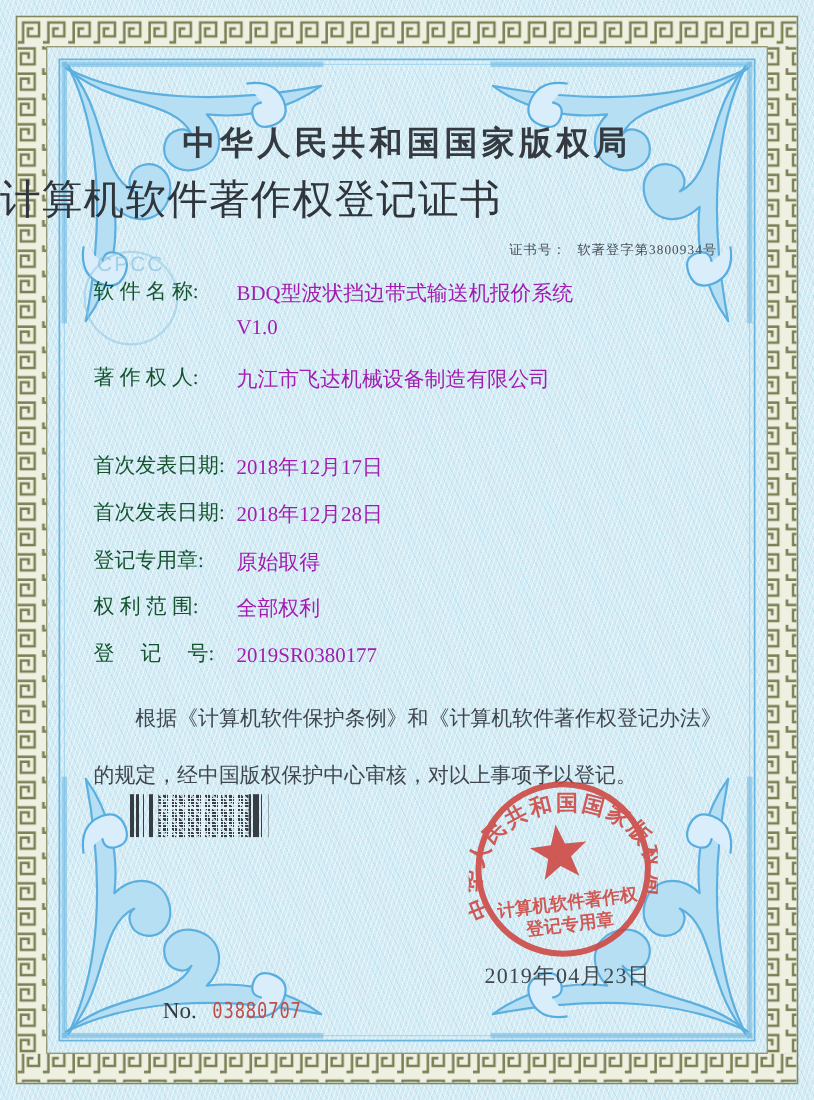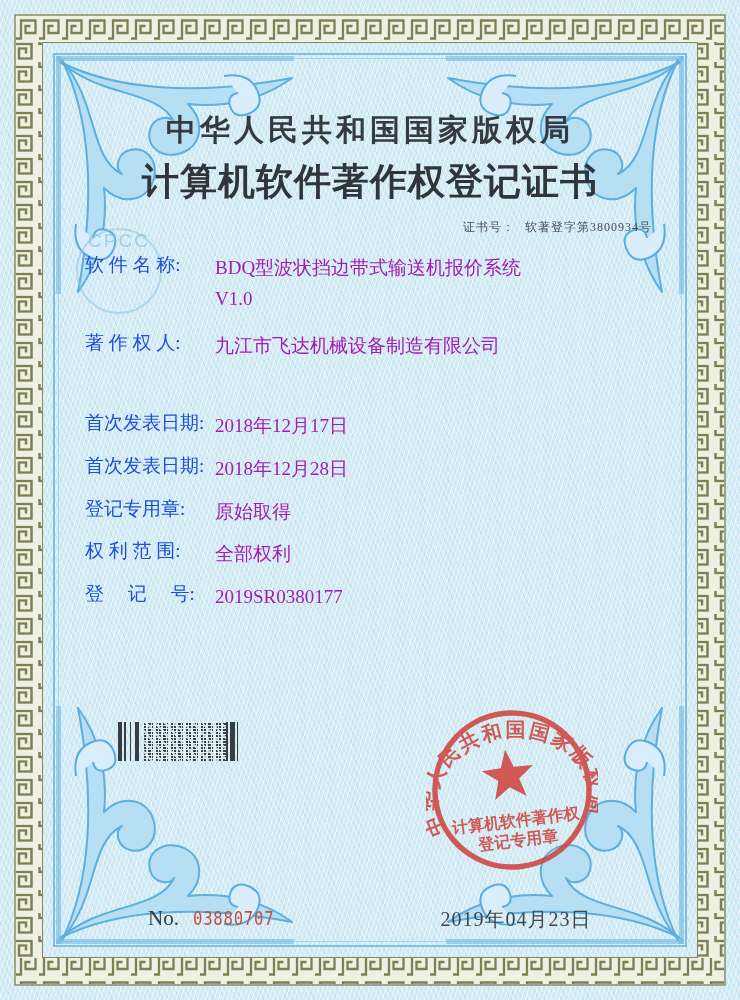--- a/index.html
+++ b/index.html
@@ -23,32 +23,32 @@
   .frame{position:absolute;inset:0;z-index:2;}
   .layer{position:absolute;inset:0;z-index:3;}
 
   .authority{
     position:absolute;top:110px;left:0;right:0;
     text-align:center;font-size:30px;font-weight:bold;
     letter-spacing:4px;color:#343a40;
   }
   .cert-title{
     position:absolute;top:157px;left:0;right:0;
-    text-align:center;font-size:37px;font-weight:bold;
+    text-align:left;font-size:37px;font-weight:normal;
     letter-spacing:1px;color:#2f353b;
   }
   .certno{
     position:absolute;top:219px;right:88px;
     font-size:12px;letter-spacing:1px;color:#474e55;
   }
   .certno .num{margin-left:10px;}
 
   .field{position:absolute;left:85px;font-size:19px;}
   .field .lbl{
-    position:absolute;left:0;top:0;width:128px;color:#1d4ed8;white-space:pre;
+    position:absolute;left:0;top:0;width:128px;color:#14532d;white-space:pre;
   }
   .field .val{
     position:absolute;left:130px;top:0;width:450px;
     white-space:pre-line;line-height:31px;color:#a21caf;
   }
   .statement{
     position:absolute;left:85px;right:84px;top:628px;
     font-size:19px;line-height:52px;text-align:justify;
     text-indent:38px;color:#3f464d;
   }
@@ -56,21 +56,21 @@
   .barcode{position:absolute;left:118px;top:722px;width:126px;height:39px;display:flex;opacity:.9;}
   .bc-start{width:26px;background:repeating-linear-gradient(90deg,#262b30 0 4px,transparent 4px 6px,#262b30 6px 8px,transparent 8px 12px,#262b30 12px 13px,transparent 13px 17px,#262b30 17px 21px,transparent 21px 26px);}
   .bc-mid{flex:1;background:
       repeating-linear-gradient(0deg, transparent 0 2px, rgba(235,246,251,.95) 2px 3px),
       repeating-linear-gradient(48deg, transparent 0 5px, rgba(221,240,248,.75) 5px 7px),
       repeating-linear-gradient(90deg,#2a2f34 0 2px,transparent 2px 4px,#2a2f34 4px 7px,transparent 7px 8px,#2a2f34 8px 9px,transparent 9px 12px,#2a2f34 12px 14px,transparent 14px 15px);}
   .bc-stop{width:18px;background:repeating-linear-gradient(90deg,#262b30 0 2px,transparent 2px 4px,#262b30 4px 9px,transparent 9px 11px,#262b30 11px 12px,transparent 12px 18px);}
 
   .seal{position:absolute;left:426px;top:704px;width:172px;height:172px;z-index:5;opacity:.88;}
   .seal-date{
-    position:absolute;left:436px;top:906px;width:160px;z-index:4;
+    position:absolute;left:436px;top:874px;width:160px;z-index:4;
     font-size:20px;letter-spacing:1px;color:#3f464d;text-align:center;
   }
   .serial-line{position:absolute;left:148px;top:906px;z-index:4;font-size:21px;color:#343a40;}
   .serial-line .serial{
     display:inline-block;margin-left:14px;font-size:20px;letter-spacing:1px;
     font-family:"DejaVu Sans Mono","Liberation Mono",monospace;
     transform:scaleX(.78);transform-origin:left center;
   }
   .watermark{
     position:absolute;left:76px;top:228px;width:82px;height:82px;z-index:2;
@@ -159,20 +159,21 @@
     </div>
     <div class="field" style="top:538px">
       <span class="lbl">权 利 范 围:</span>
       <span class="val">全部权利</span>
     </div>
     <div class="field" style="top:581px">
       <span class="lbl">登　 记　 号:</span>
       <span class="val">2019SR0380177</span>
     </div>
 
+    <div class="statement">根据《计算机软件保护条例》和《计算机软件著作权登记办法》的规定，经中国版权保护中心审核，对以上事项予以登记。</div>
 
     <div class="barcode">
       <div class="bc-start"></div>
       <div class="bc-mid"></div>
       <div class="bc-stop"></div>
     </div>
 
     <div class="seal-date">2019年04月23日</div>
 
     <div class="serial-line">

